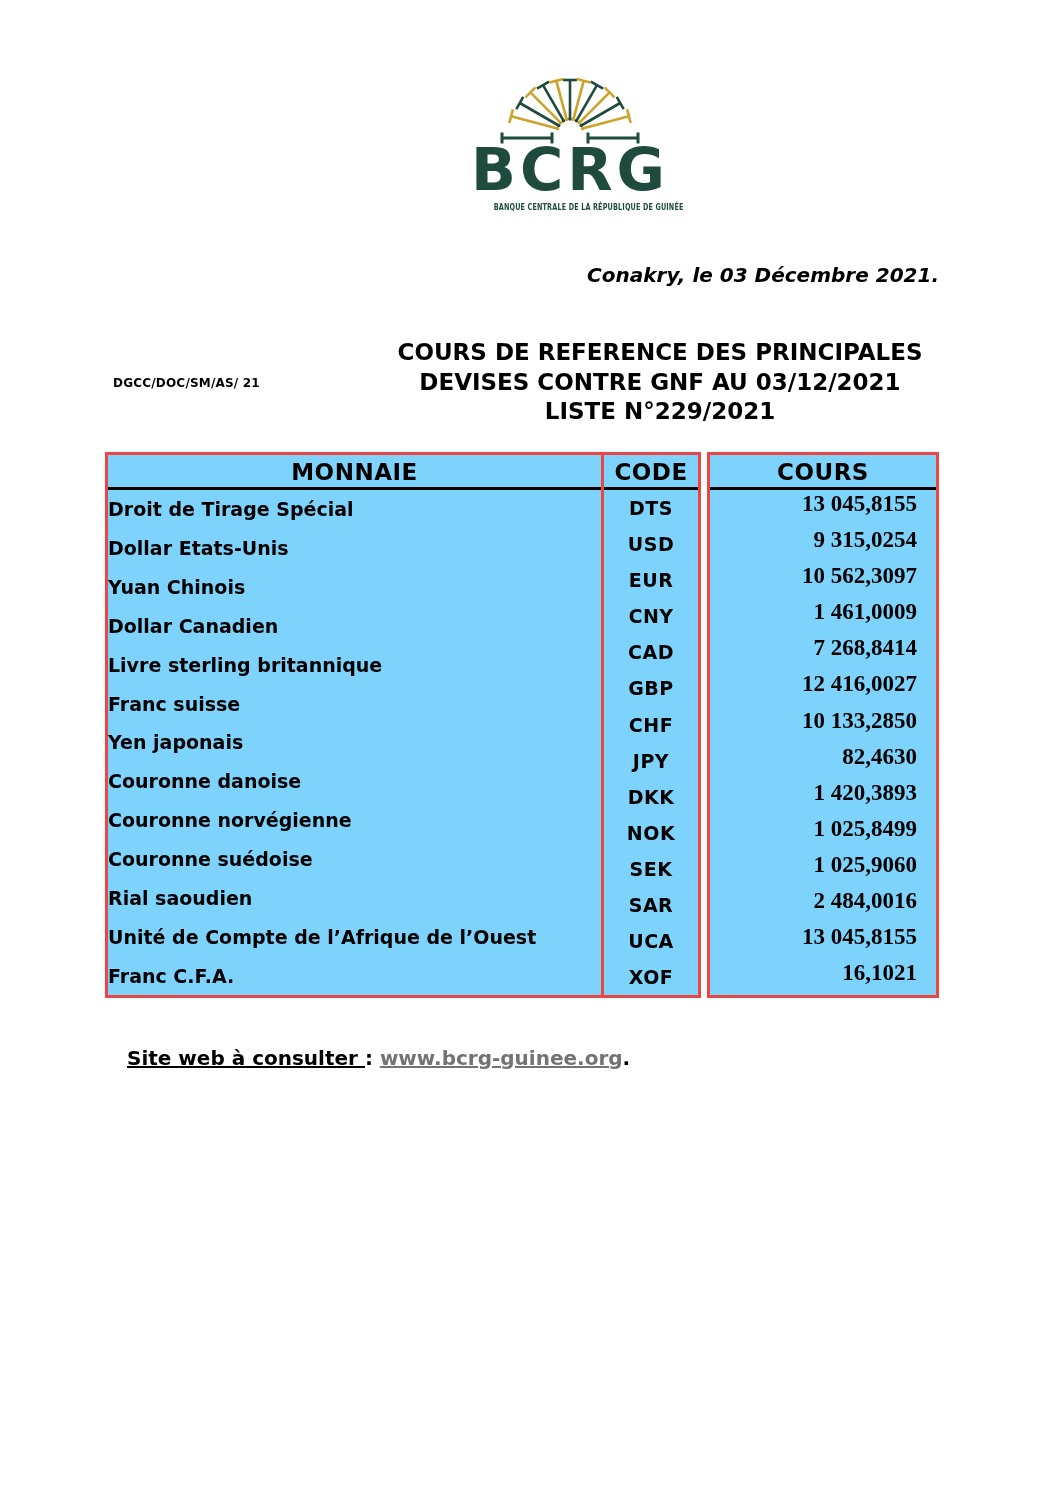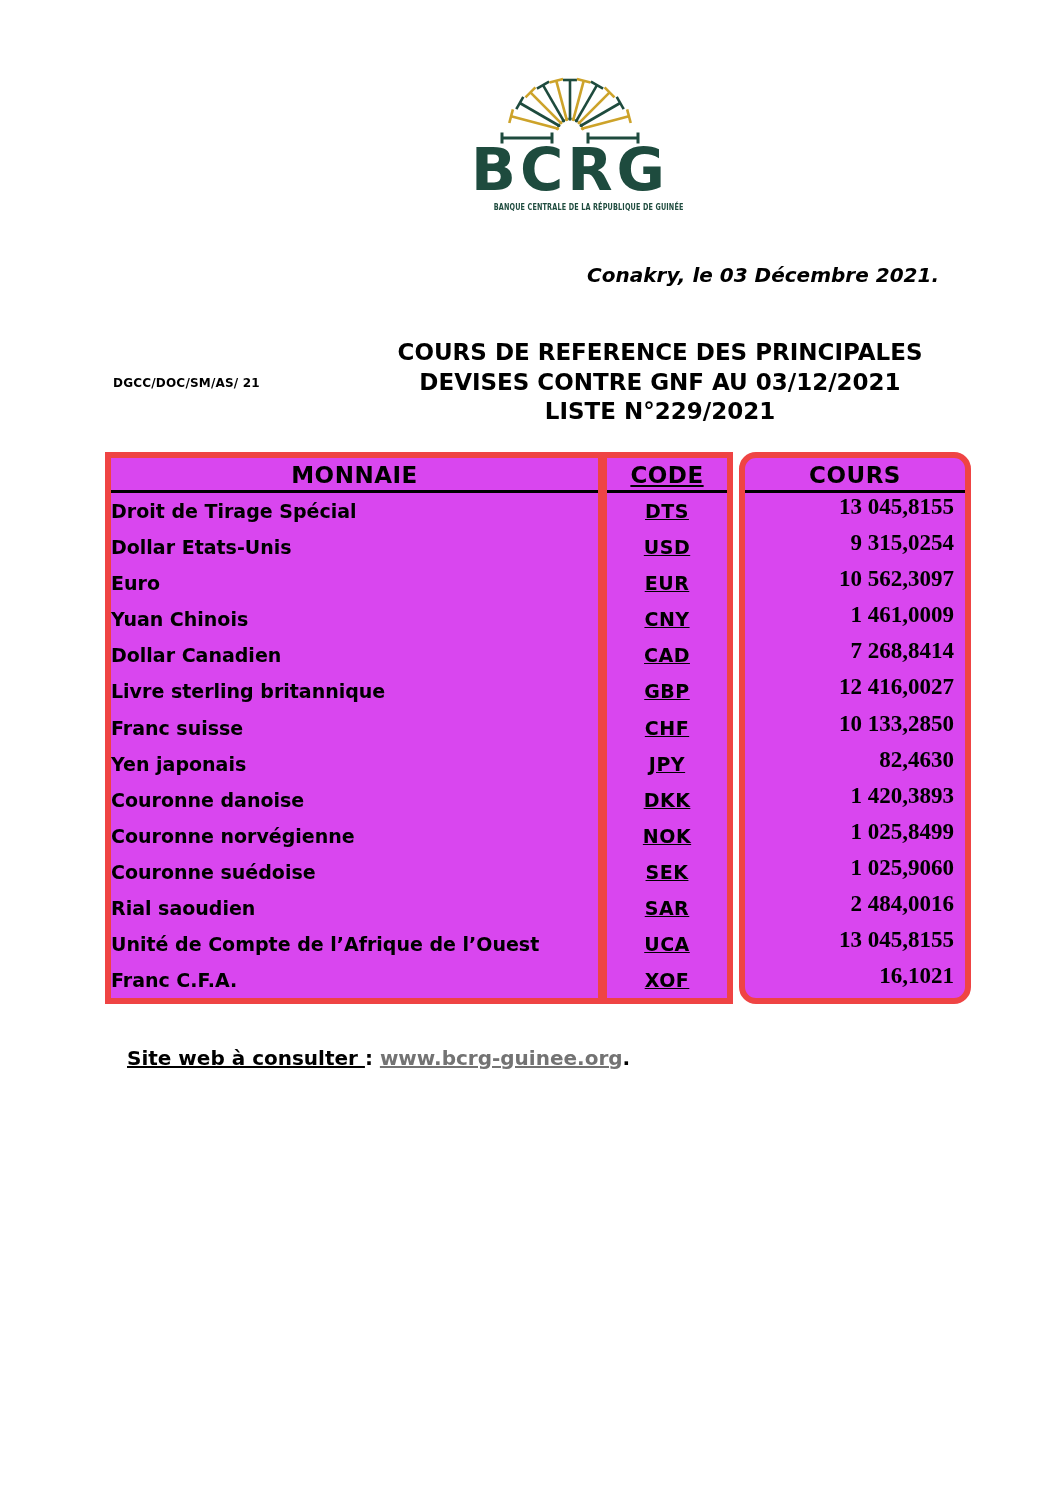--- a/index.html
+++ b/index.html
@@ -41,34 +41,34 @@
     font-size:12px; font-weight:700; letter-spacing:0.2px; white-space:nowrap;
   }
   .title {
     position:absolute; left:355px; top:338px; width:610px;
     text-align:center; font-size:23px; font-weight:700; line-height:29.5px;
     white-space:nowrap;
   }
 
   
   .tbl { position:absolute; left:105px; top:452px; display:flex; align-items:stretch; }
-  .colbox { border:6px solid #ef4444; background:#d946ef; }
+  .colbox { border:3px solid #ef4444; background:#7dd3fc; }
   .col-monnaie { width:499px; }
-  .col-code    { width:132px; margin-left:-3px;text-decoration:underline; }
-  .col-cours   { width:232px; margin-left:6px;border-radius:17px; }
+  .col-code    { width:100px; margin-left:-3px; }
+  .col-cours   { width:232px; margin-left:6px; }
   .th {
     height:35px; line-height:35px; border-bottom:3px solid #000;
     text-align:center; font-size:23px; font-weight:700; letter-spacing:0.5px;
   }
   .cells { height:505px; display:flex; flex-direction:column; }
   .cell { flex:1 1 0; display:flex; align-items:center; overflow:visible; }
   .cell-monnaie { padding-left:0; font-size:19px; font-weight:700; white-space:nowrap; }
   .cell-code    { justify-content:center; font-size:19px; font-weight:700; letter-spacing:0.5px; }
   .cell-cours   {
-    justify-content:flex-end; padding-right:11px;
+    justify-content:flex-end; padding-right:19px;
     font-family:"Liberation Serif","DejaVu Serif",serif;
     font-size:23px; font-weight:700; white-space:nowrap;
     transform:translateY(-4px);
   }
 
   
   .footer {
     position:absolute; left:127px; top:1046px;
     font-size:20px; font-weight:700; white-space:nowrap;
   }
@@ -175,21 +175,20 @@
     <div>DEVISES CONTRE GNF AU 03/12/2021</div>
     <div>LISTE N°229/2021</div>
   </div>
 
   <div class="tbl">
     <div class="colbox col-monnaie">
       <div class="th">MONNAIE</div>
       <div class="cells" id="cells-monnaie">
           <div class="cell cell-monnaie">Droit de Tirage Spécial</div>
           <div class="cell cell-monnaie">Dollar Etats-Unis</div>
-          <div class="cell cell-monnaie">Euro</div>
           <div class="cell cell-monnaie">Yuan Chinois</div>
           <div class="cell cell-monnaie">Dollar Canadien</div>
           <div class="cell cell-monnaie">Livre sterling britannique</div>
           <div class="cell cell-monnaie">Franc suisse</div>
           <div class="cell cell-monnaie">Yen japonais</div>
           <div class="cell cell-monnaie">Couronne danoise</div>
           <div class="cell cell-monnaie">Couronne norvégienne</div>
           <div class="cell cell-monnaie">Couronne suédoise</div>
           <div class="cell cell-monnaie">Rial saoudien</div>
           <div class="cell cell-monnaie">Unité de Compte de l’Afrique de l’Ouest</div>

